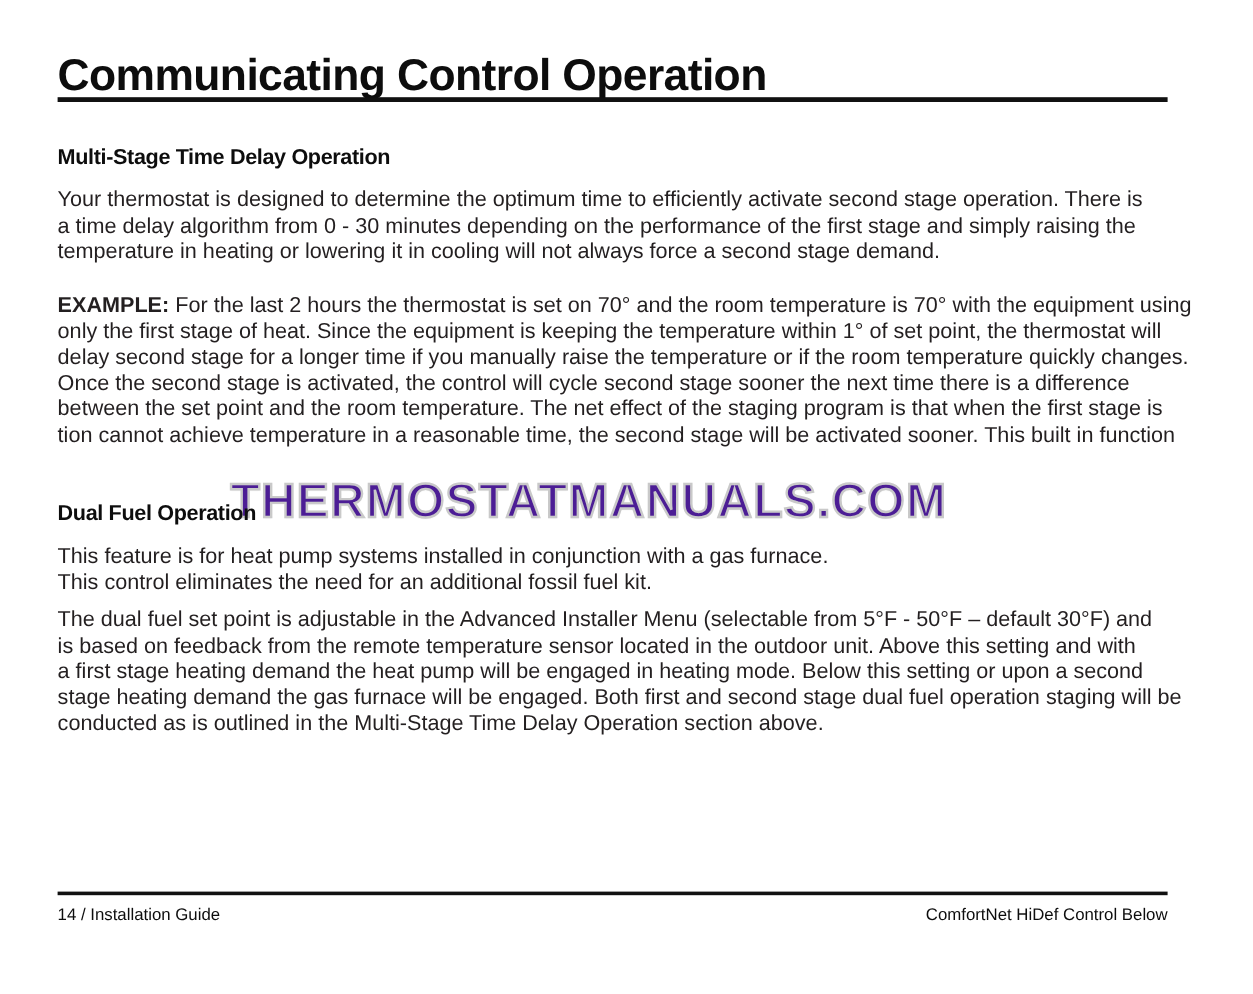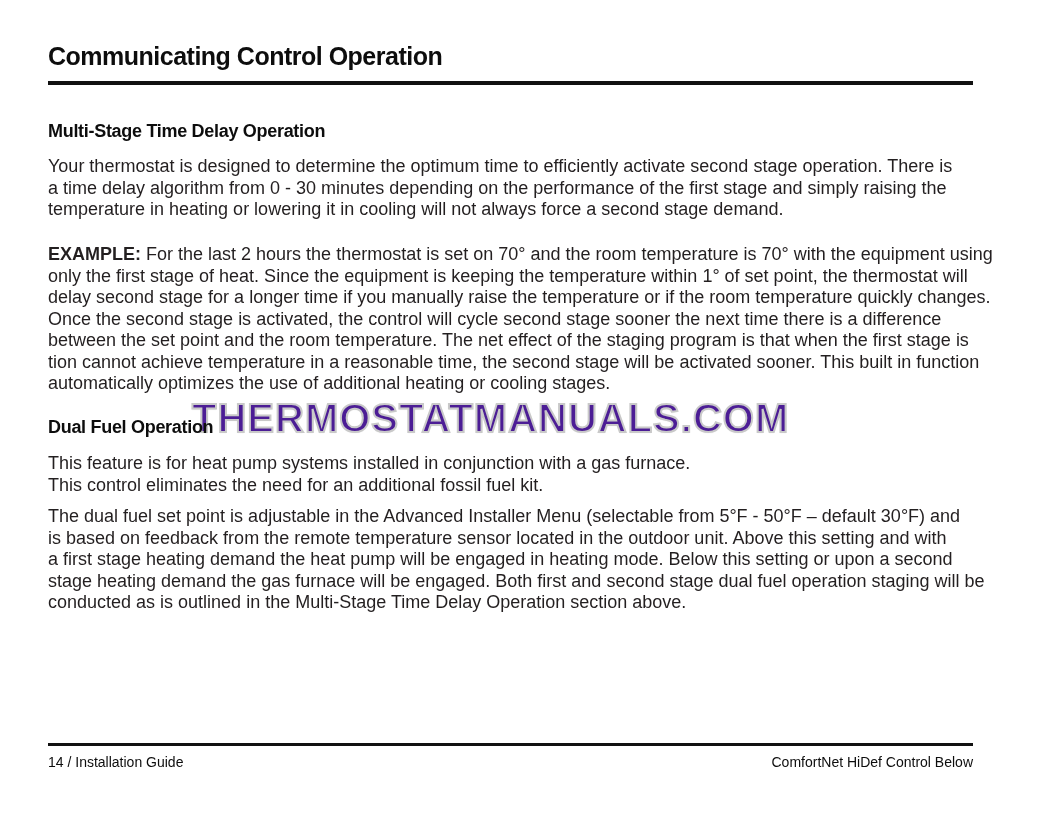--- a/index.html
+++ b/index.html
@@ -14,21 +14,21 @@
     background: #ffffff;
     font-family: "Liberation Sans", sans-serif;
     color: #231f20;
     overflow: hidden;
   }
   .title {
     position: absolute;
     left: 48px;
     top: 42px;
     margin: 0;
-    font-size: 25px;
+    font-size: 37px;
     font-weight: bold;
     letter-spacing: -0.5px;
     color: #0d0d0d;
     white-space: nowrap;
   }
   .title-rule {
     position: absolute;
     left: 48px;
     top: 81px;
     width: 925px;
@@ -111,21 +111,20 @@
     <div class="line">temperature in heating or lowering it in cooling will not always force a second stage demand.</div>
   </div>
 
   <div class="para para-2">
     <div class="line"><span class="lead-bold">EXAMPLE:</span> <span>For the last 2 hours the thermostat is set on 70° and the room temperature is 70° with the equipment using</span></div>
     <div class="line">only the first stage of heat. Since the equipment is keeping the temperature within 1° of set point, the thermostat will</div>
     <div class="line">delay second stage for a longer time if you manually raise the temperature or if the room temperature quickly changes.</div>
     <div class="line">Once the second stage is activated, the control will cycle second stage sooner the next time there is a difference</div>
     <div class="line">between the set point and the room temperature. The net effect of the staging program is that when the first stage is</div>
     <div class="line">tion cannot achieve temperature in a reasonable time, the second stage will be activated sooner. This built in function</div>
-    <div class="line">automatically optimizes the use of additional heating or cooling stages.</div>
   </div>
 
   <div class="watermark">THERMOSTATMANUALS.COM</div>
 
   <h2 class="h2 h2-2">Dual Fuel Operation</h2>
 
   <div class="para para-3">
     <div class="line">This feature is for heat pump systems installed in conjunction with a gas furnace.</div>
     <div class="line">This control eliminates the need for an additional fossil fuel kit.</div>
   </div>

